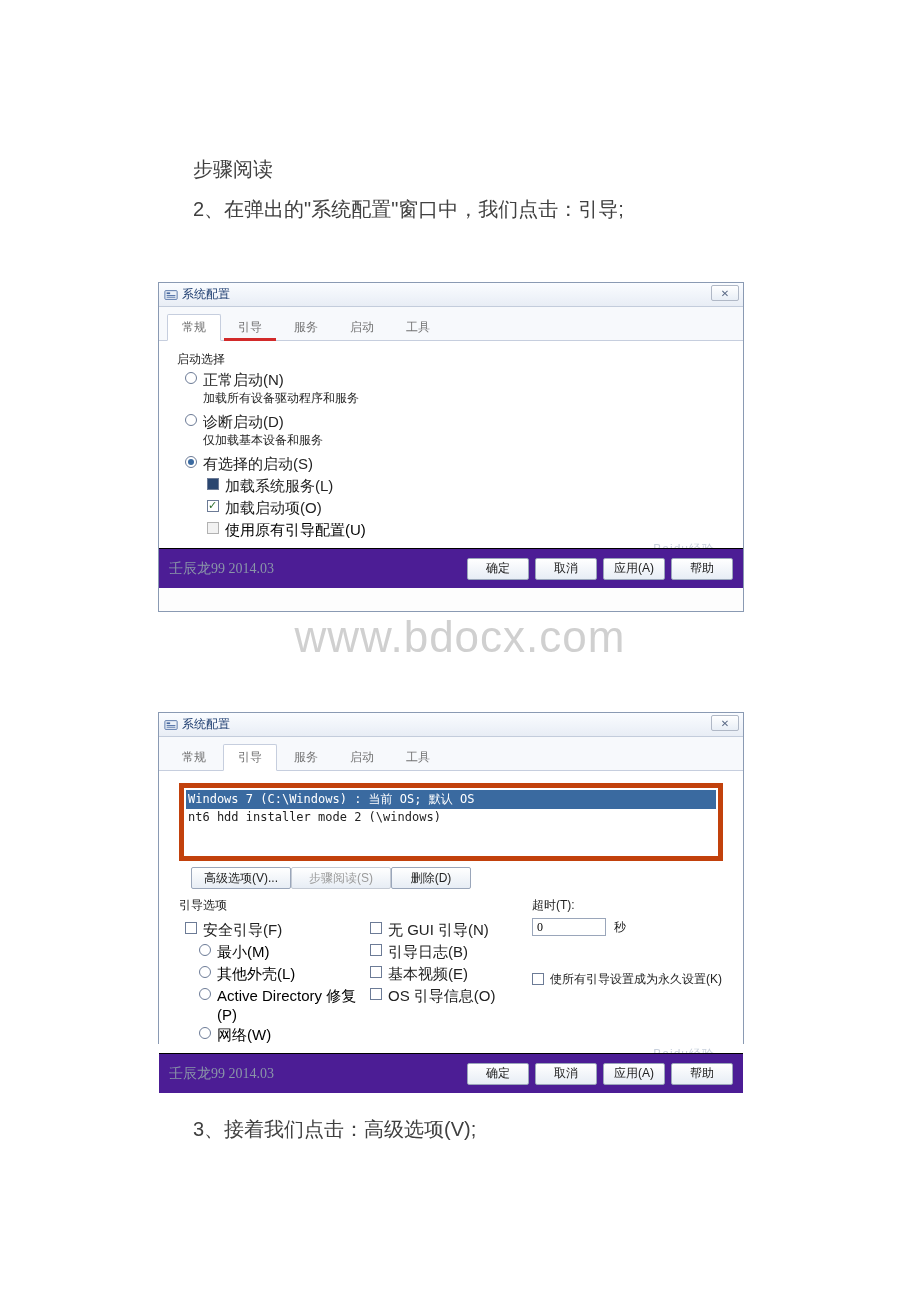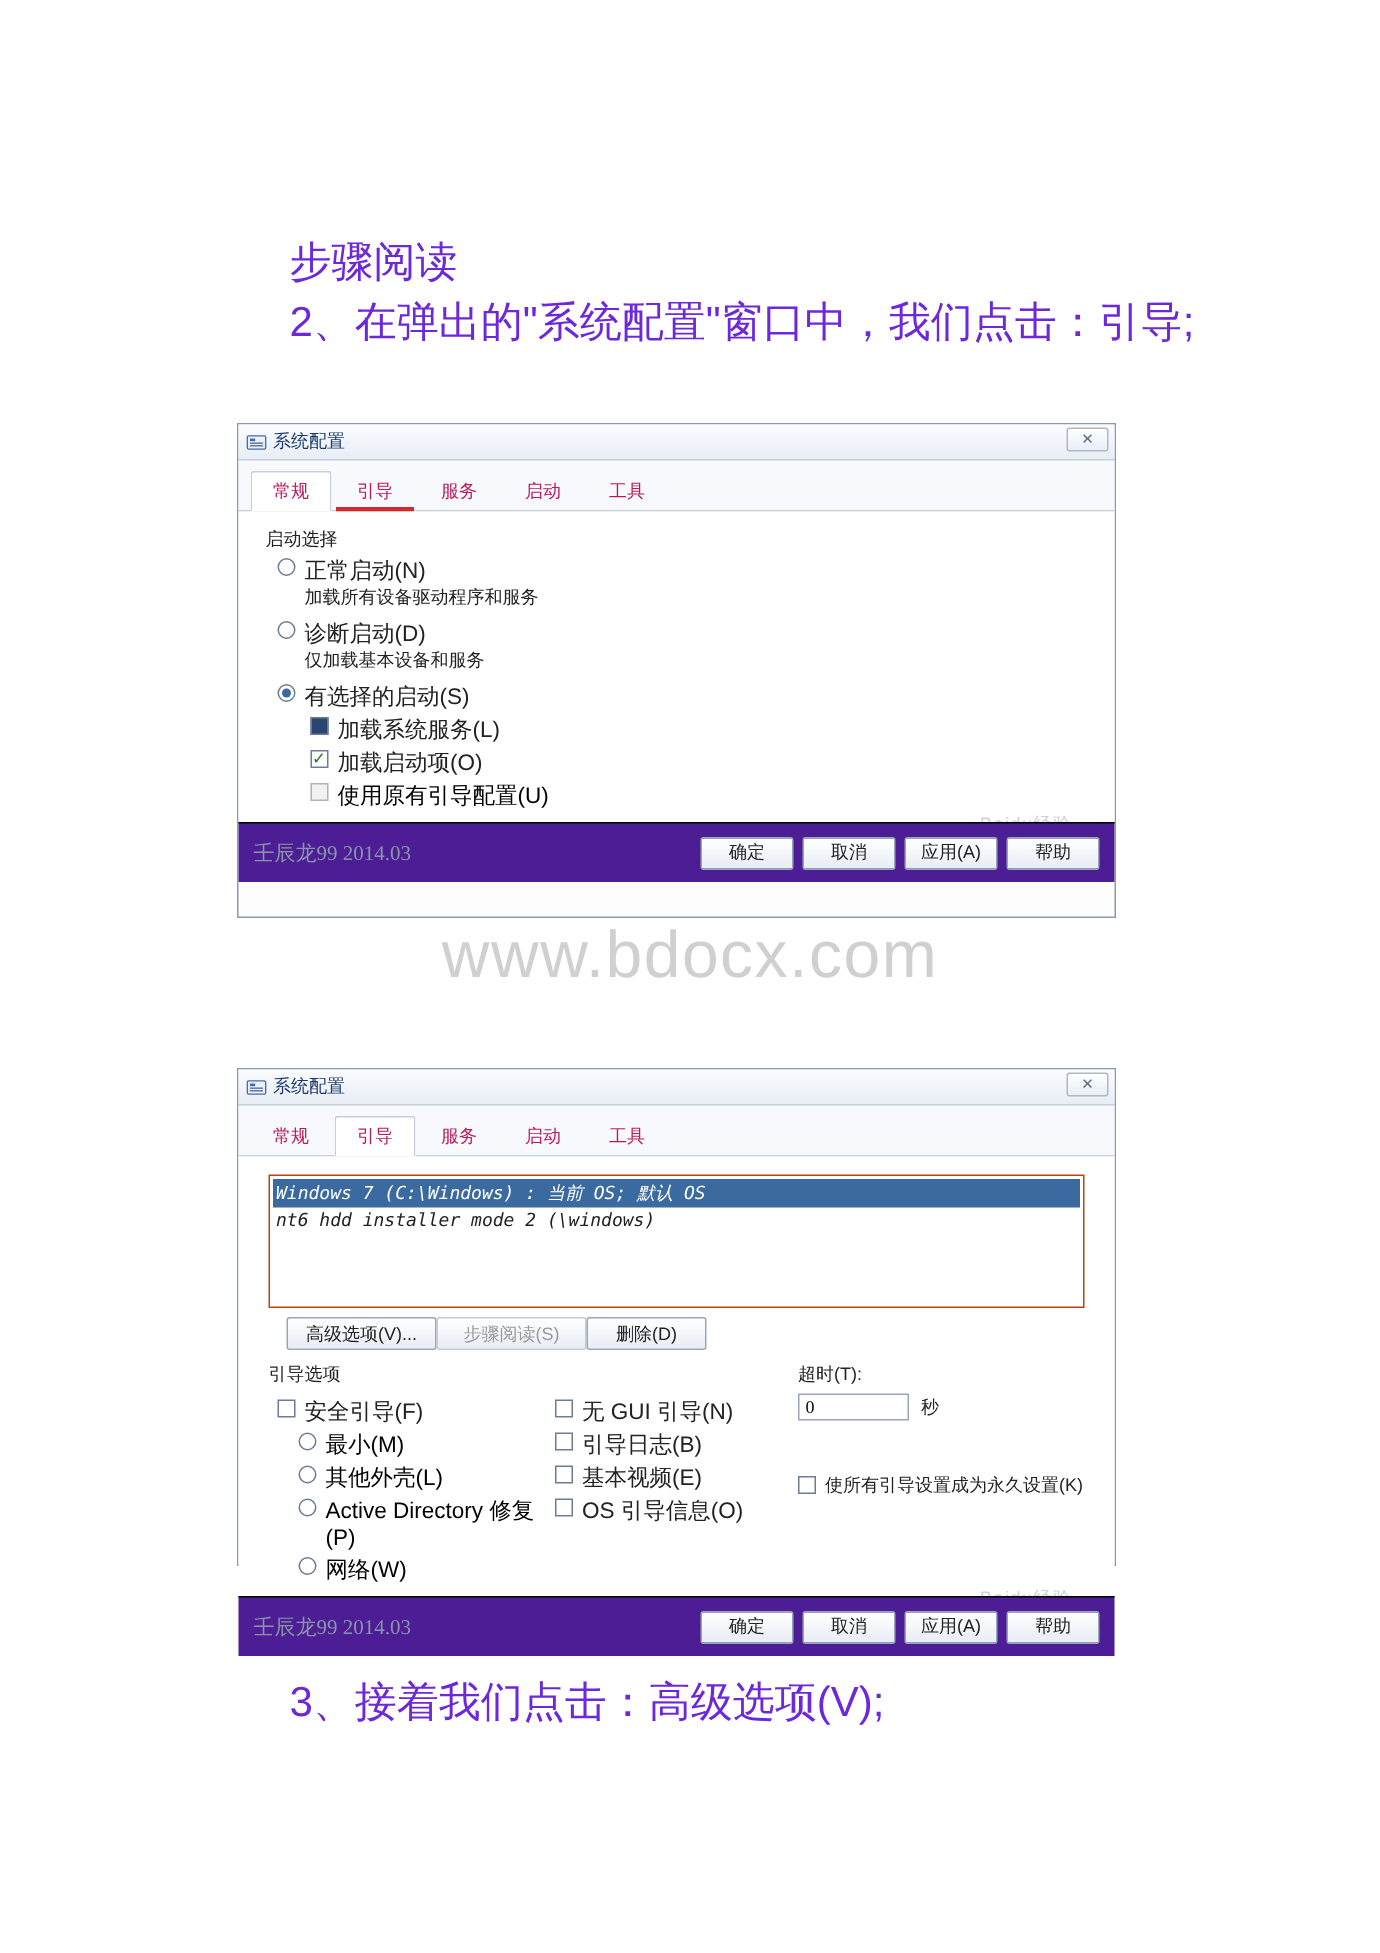--- a/index.html
+++ b/index.html
@@ -5,22 +5,22 @@
   * { box-sizing: border-box; margin: 0; padding: 0; }
   body {
     width: 920px;
     height: 1302px;
     background: #ffffff;
     font-family: "Microsoft YaHei", "SimSun", Arial, sans-serif;
     position: relative;
   }
   .text-line {
     position: absolute;
-    font-size: 28px;
-    color: #6d28d9;
+    font-size: 20px;
+    color: #404040;
   }
   .step-read { left: 193px; top: 156px; }
   .step-two  { left: 193px; top: 196px; }
   .step-three{ left: 193px; top: 1116px; }
 
   
   .watermark {
     position: absolute;
     left: 0; right: 0;
     text-align: center;
@@ -82,21 +82,21 @@
   }
   .tab {
     padding: 4px 14px 4px 14px;
     font-size: 12px;
     border: 1px solid transparent;
     border-bottom: none;
     margin-right: 2px;
     cursor: pointer;
     position: relative;
     top: 1px;
-    color: #be185d;
+    color: #737373;
   }
   .tab.active {
     background: #fff;
     border: 1px solid #c6cede;
     border-bottom: 1px solid #fff;
     border-radius: 2px 2px 0 0;
   }
   .tab.highlight {
     box-shadow: inset 0 -3px 0 #d22a2a;
   }
@@ -175,29 +175,28 @@
     right: 28px; bottom: 30px;
     font-size: 12px;
     color: #c8d0dc;
     font-family: Arial;
     letter-spacing: 1px;
     pointer-events: none;
   }
 
   
   .listbox {
-    border: 1px solid #c2410c;
+    border: 5px solid #c2410c;
     background: #fff;
-    height: 89px;
+    height: 78px;
     margin: 2px 2px 6px 2px;
     padding: 2px;
     font-family: "NSimSun", "SimSun", monospace;
     font-size: 12px;
     overflow: hidden;
-    font-style: italic;
   }
   .listbox .row { padding: 1px 2px; white-space: pre; }
   .listbox .row.selected { background: #3a6aa0; color: #fff; }
 
   .mid-btn-row { display: flex; margin: 0 0 8px 14px; }
   .side-cols { display: flex; }
   .col-left { flex: 0 0 355px; }
   .col-right { flex: 1; font-size: 12px; }
   .col-left .grp-label { margin: 0 0 4px 2px; }
   .col-left .row2 { display: flex; }

